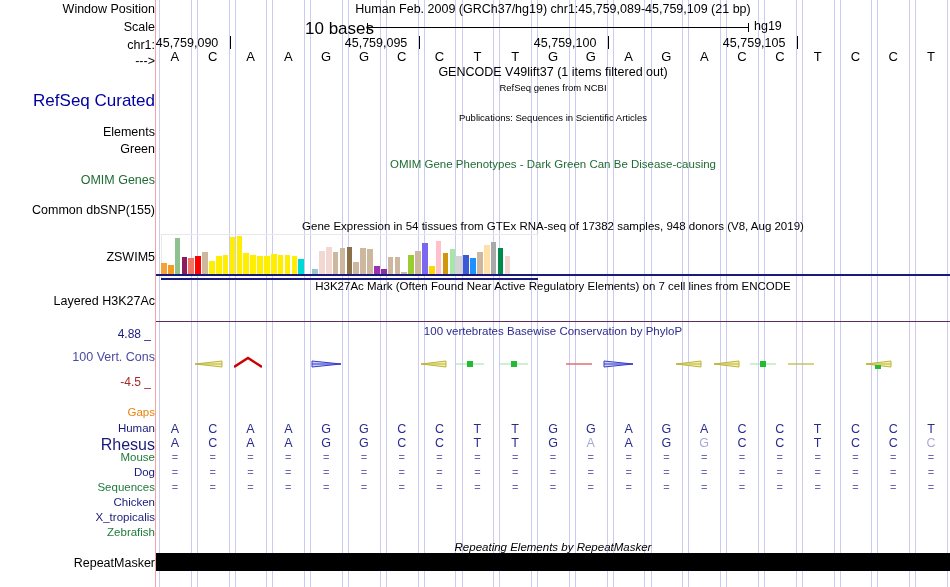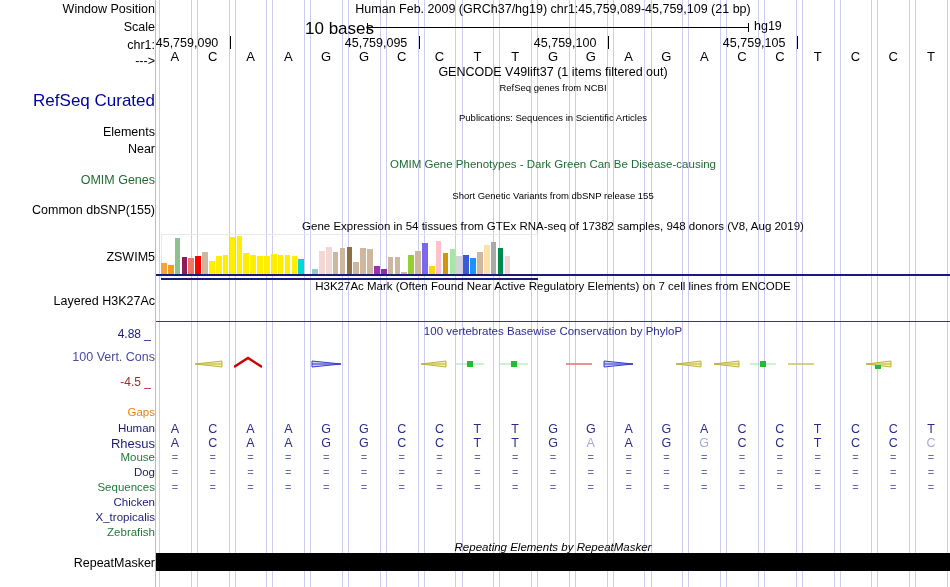--- a/index.html
+++ b/index.html
@@ -71,31 +71,31 @@
 
 <div id="browser">
 
   <div id="labelcol">
     <div class="lab lab-blk" style="top:3px;  font-size:12.5px;">Window Position</div>
     <div class="lab lab-blk" style="top:21px; font-size:12.5px;">Scale</div>
     <div class="lab lab-blk" style="top:39px; font-size:12.5px;">chr1:</div>
     <div class="lab lab-blk" style="top:55px; font-size:12.5px;">---&gt;</div>
     <div class="lab lab-blue" style="top:92px; font-size:17px;">RefSeq Curated</div>
     <div class="lab lab-blk" style="top:126px;font-size:12.5px;">Elements</div>
-    <div class="lab lab-blk" style="top:143px;font-size:12.5px;">Near</div>
+    <div class="lab lab-blk" style="top:143px;font-size:12.5px;">Green</div>
     <div class="lab lab-green" style="top:174px;font-size:12.5px;">OMIM Genes</div>
     <div class="lab lab-blk" style="top:204px;font-size:12.5px;">Common dbSNP(155)</div>
     <div class="lab lab-blk" style="top:251px;font-size:12.5px;">ZSWIM5</div>
     <div class="lab lab-blk" style="top:295px;font-size:12.5px;">Layered H3K27Ac</div>
     <div class="lab lab-navy" style="top:328px;font-size:12px;right:4px;">4.88 _</div>
     <div class="lab lab-navy" style="top:351px;font-size:12.5px;color:#4a4aa0;">100 Vert. Cons</div>
     <div class="lab lab-red" style="top:376px;font-size:12px;right:4px;">-4.5 _</div>
     <div class="lab lab-orange" style="top:407px;font-size:11.5px;">Gaps</div>
     <div class="lab lab-navy" style="top:423px;font-size:11.5px;">Human</div>
-    <div class="lab lab-navy" style="top:437px;font-size:13px;text-align:right;">Rhesus</div>
+    <div class="lab lab-navy" style="top:437px;font-size:16px;text-align:right;">Rhesus</div>
     <div class="lab lab-dkgreen" style="top:452px;font-size:11.5px;color:#1f7a3a;">Mouse</div>
     <div class="lab lab-navy" style="top:467px;font-size:11.5px;">Dog</div>
     <div class="lab lab-dkgreen" style="top:482px;font-size:11.5px;color:#1f7a3a;">Sequences</div>
     <div class="lab lab-navy" style="top:497px;font-size:11.5px;">Chicken</div>
     <div class="lab lab-navy" style="top:512px;font-size:11.5px;">X_tropicalis</div>
     <div class="lab lab-dkgreen" style="top:527px;font-size:11.5px;color:#1f7a3a;">Zebrafish</div>
     <div class="lab lab-blk" style="top:557px;font-size:12.5px;">RepeatMasker</div>
   </div>
 
   <div id="sep"></div>
@@ -187,21 +187,20 @@
         <div class="baseletter" style="left: 642.762px; width: 37.8095px; top: 50px; font-size: 13px; color: rgb(0, 0, 0);">T</div>
         <div class="baseletter" style="left: 680.571px; width: 37.8095px; top: 50px; font-size: 13px; color: rgb(0, 0, 0);">C</div>
         <div class="baseletter" style="left: 718.381px; width: 37.8095px; top: 50px; font-size: 13px; color: rgb(0, 0, 0);">C</div>
         <div class="baseletter" style="left: 756.19px; width: 37.8095px; top: 50px; font-size: 13px; color: rgb(0, 0, 0);">T</div>
       </div>
 
     <div class="ctitle" style="top: 66px; color: rgb(0, 0, 0); font-size: 12.5px;">GENCODE V49lift37 (1 items filtered out)</div>
     <div class="ctitle" style="top: 83px; color: rgb(0, 0, 0); font-size: 9.5px;">RefSeq genes from NCBI</div>
     <div class="ctitle" style="top: 113px; color: rgb(0, 0, 0); font-size: 9.5px;">Publications: Sequences in Scientific Articles</div>
     <div class="ctitle" style="top: 159px; color: rgb(31, 107, 51); font-size: 11.5px;">OMIM Gene Phenotypes - Dark Green Can Be Disease-causing</div>
-    <div class="ctitle" style="top: 191px; color: rgb(0, 0, 0); font-size: 9.5px;">Short Genetic Variants from dbSNP release 155</div>
     <div class="ctitle" style="top: 221px; color: rgb(0, 0, 0); font-size: 11.5px;">Gene Expression in 54 tissues from GTEx RNA-seq of 17382 samples, 948 donors (V8, Aug 2019)</div>
 
     <div id="gtexframe" style="left: 5px; top: 234px; width: 377px; height: 44px;"></div>
     <div id="gtexbox" style="left: 5px; top: 236px; width: 371px; height: 42px;">
         <div class="gbar" title="Adipose - Subcutaneous" style="left: 0px; width: 5.67037px; height: 13.2632px; background: rgb(246, 162, 60);"></div>
         <div class="gbar" title="Adipose - Visceral" style="left: 6.87037px; width: 5.67037px; height: 11.0526px; background: rgb(245, 155, 31);"></div>
         <div class="gbar" title="Adrenal Gland" style="left: 13.7407px; width: 5.67037px; height: 37.5789px; background: rgb(143, 192, 143);"></div>
         <div class="gbar" title="Artery - Aorta" style="left: 20.6111px; width: 5.67037px; height: 18.7895px; background: rgb(142, 27, 90);"></div>
         <div class="gbar" title="Artery - Coronary" style="left: 27.4815px; width: 5.67037px; height: 17.6842px; background: rgb(239, 116, 98);"></div>
         <div class="gbar" title="Artery - Tibial" style="left: 34.3519px; width: 5.67037px; height: 19.8947px; background: rgb(255, 0, 0);"></div>

